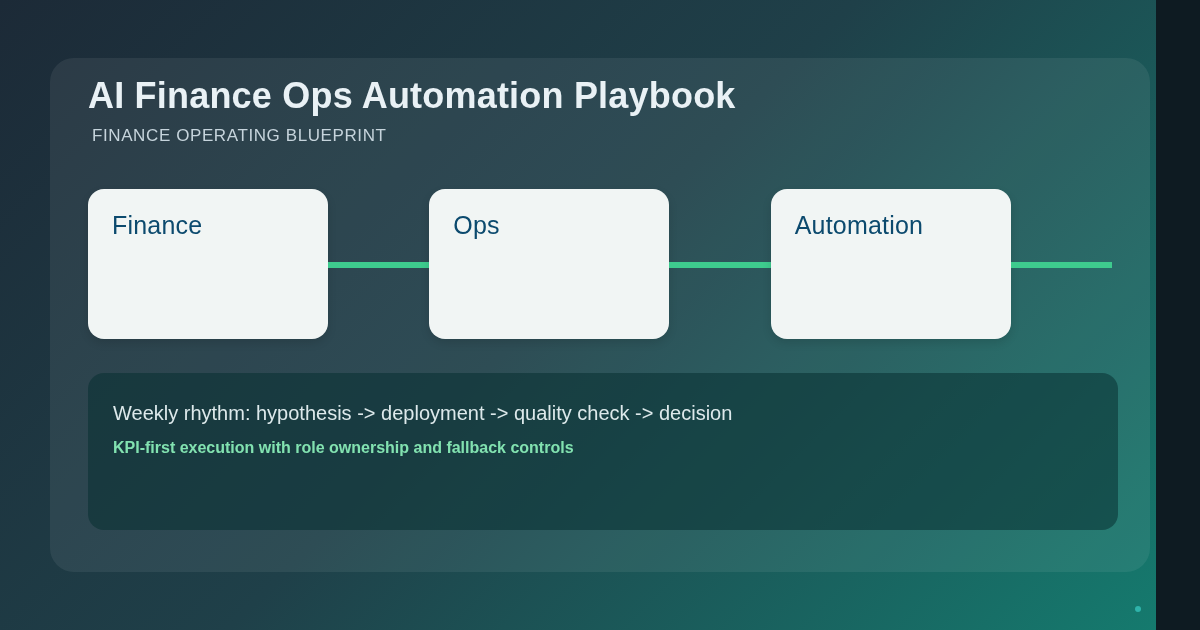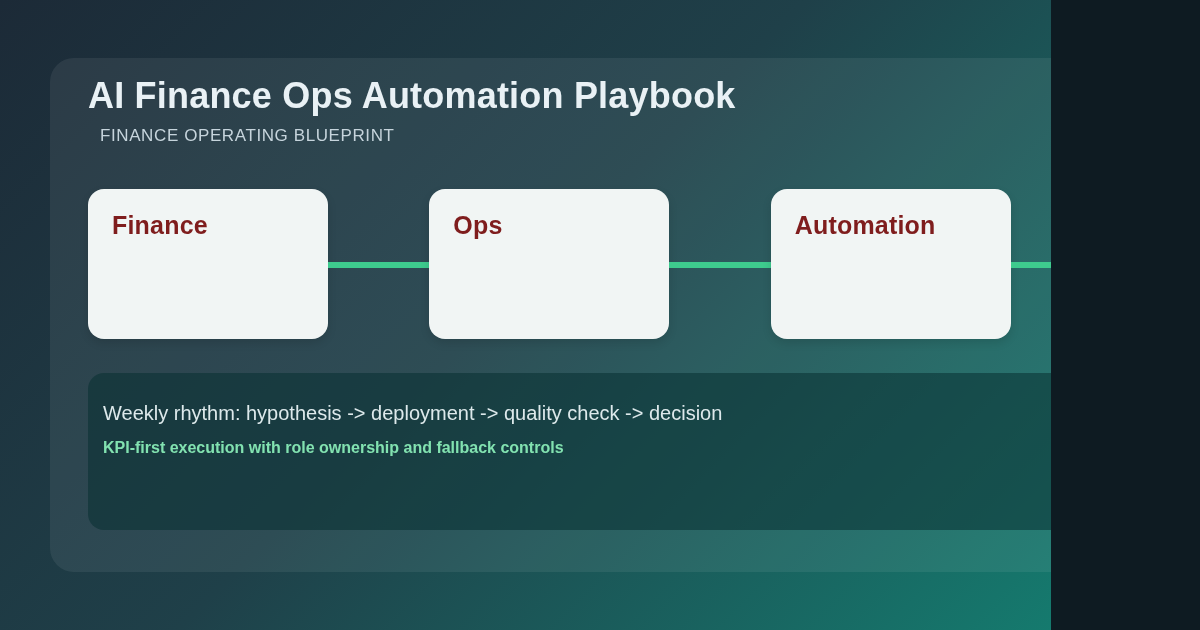--- a/index.html
+++ b/index.html
@@ -3,21 +3,21 @@
 <meta charset="utf-8">
 <style>
   html, body {
     margin: 0;
     padding: 0;
     background: #0e1b22;
     font-family: "Liberation Sans", "DejaVu Sans", sans-serif;
   }
   .stage-wrap {
     position: relative;
-    width: 1051px;
+    width: 1156px;
     height: 630px;
     overflow: hidden;
     background: linear-gradient(135deg, #1c2a37 0%, #1f4049 48%, #157a6e 100%);
   }
   .main-card {
     position: absolute;
     left: 50px;
     top: 58px;
     width: 1100px;
     height: 514px;
@@ -28,21 +28,21 @@
   }
   .title {
     margin: 0;
     font-size: 36px;
     line-height: 44px;
     font-weight: bold;
     color: #e9f1f5;
     letter-spacing: 0.2px;
   }
   .subtitle {
-    margin: 8px 0 0 12px;
+    margin: 8px 0 0 4px;
     font-size: 17px;
     line-height: 20px;
     font-weight: 400;
     color: #c6d4dc;
     letter-spacing: 0.6px;
   }
   .stage-row {
     margin-top: 43px;
     display: flex;
     align-items: stretch;
@@ -53,39 +53,39 @@
     height: 150px;
     background: #f1f5f4;
     border-radius: 16px;
     box-sizing: border-box;
     padding: 22px 24px;
     flex: none;
     box-shadow: 0 4px 10px rgba(0, 0, 0, 0.12);
   }
   .stage-label {
     font-size: 25px;
-    font-weight: bold;
-    color: #7f1d1d;
+    font-weight: normal;
+    color: #0c4a6e;
     letter-spacing: 0.2px;
   }
   .connector {
     flex: 1;
     height: 6px;
     background: #3ecb8e;
     align-self: center;
     margin-top: 2px;
   }
   .summary-panel {
     margin-top: 34px;
     width: 1030px;
     height: 157px;
     border-radius: 16px;
     background: rgba(8, 47, 50, 0.55);
     box-sizing: border-box;
-    padding: 26px 25px 0 15px;
+    padding: 26px 25px 0 25px;
   }
   .summary-headline {
     margin: 0;
     font-size: 20px;
     line-height: 28px;
     font-weight: 400;
     color: #dde9eb;
   }
   .summary-subtext {
     margin: 10px 0 0 0;

